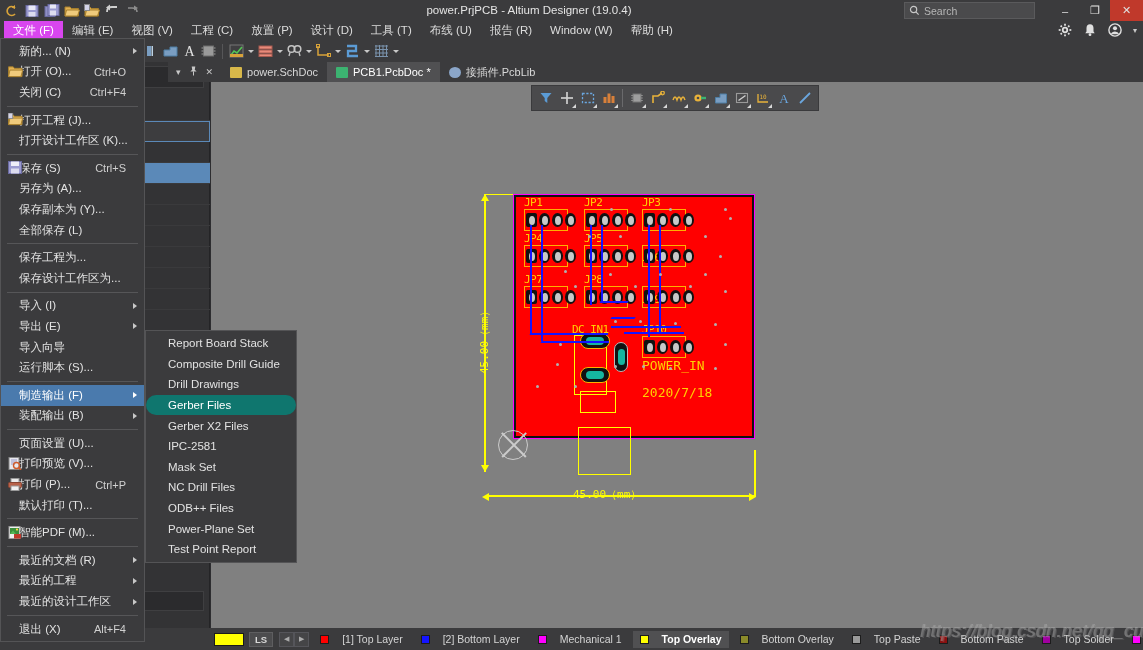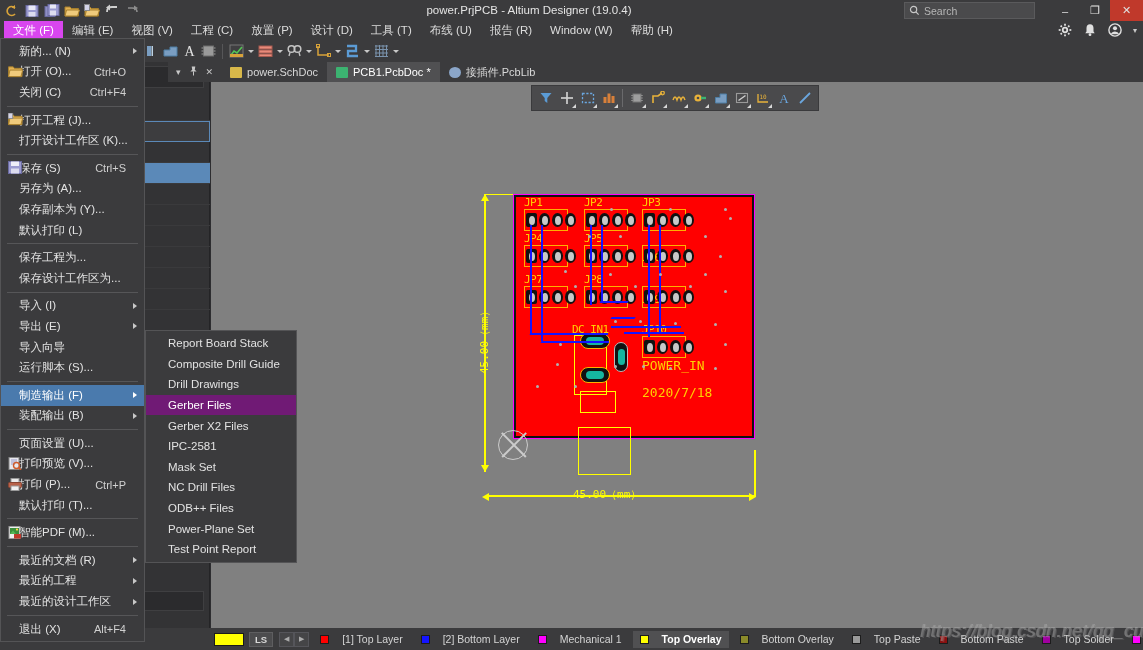--- a/index.html
+++ b/index.html
@@ -211,21 +211,21 @@
 
   .submenu {
     position: absolute; left: 145px; top: 330px; width: 152px;
     background: #3b3b3d; border: 1px solid #545456; z-index: 41;
     padding: 2px 0;
   }
   .sm-item {
     height: 20.6px; display: flex; align-items: center; padding-left: 22px;
     font-size: 11.5px; color: #e2e2e2; cursor: pointer; white-space: nowrap;
   }
-  .sm-item.highlight { background: #701a75; color: #ffffff; }
+  .sm-item.highlight { background: #0f766e; color: #ffffff; border-radius: 10px; }
 
   
   .layerbar {
     position: absolute; bottom: 0; left: 0; width: 1143px; height: 22px;
     background: #3b3b3d; display: flex; align-items: center;
     padding-left: 214px; overflow: hidden;
   }
   .lb-swatch {
     width: 30px; height: 13px; background: #ffff00; border: 1px solid #1a1a1a;
     flex: none; cursor: pointer;
@@ -903,21 +903,21 @@
       <span>保存 (S)</span>
       <span class="sc">Ctrl+S</span>
     </div>
     <div class="dd-item">
       <span>另存为 (A)...</span>
     </div>
     <div class="dd-item">
       <span>保存副本为 (Y)...</span>
     </div>
     <div class="dd-item">
-      <span>默认打印 (L)</span>
+      <span>全部保存 (L)</span>
     </div>
     <div class="dd-sep"></div>
     <div class="dd-item">
       <span>保存工程为...</span>
     </div>
     <div class="dd-item">
       <span>保存设计工作区为...</span>
     </div>
     <div class="dd-sep"></div>
     <div class="dd-item">

